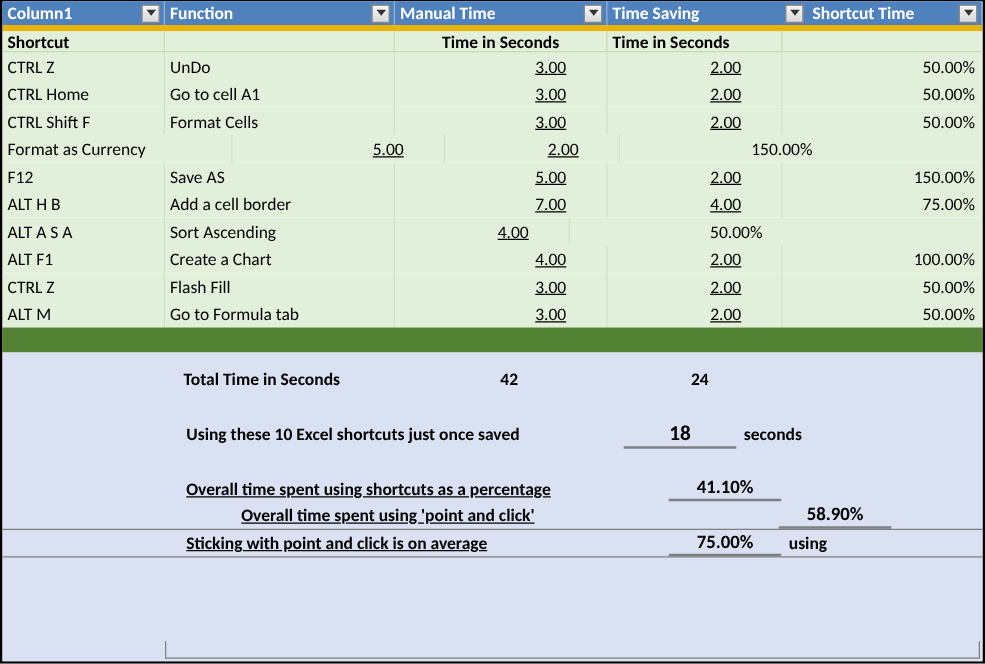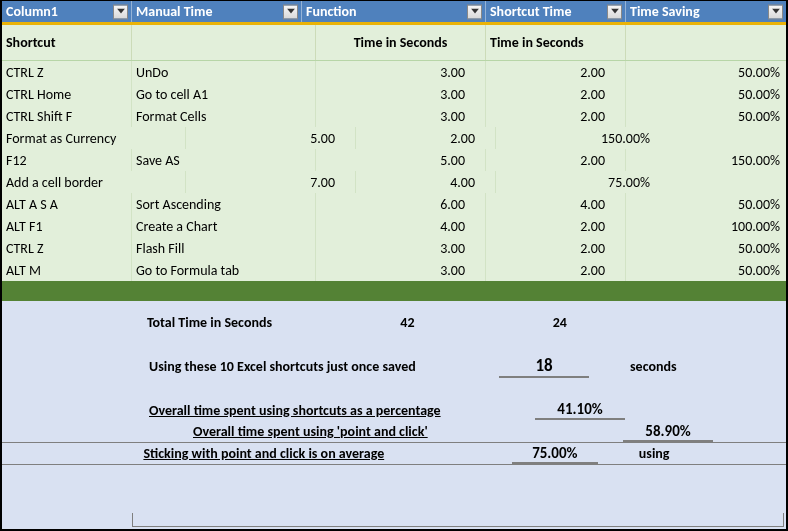--- a/index.html
+++ b/index.html
@@ -16,21 +16,21 @@
     border-top: 1px solid #000;
     display: flex;
     flex-direction: column;
   }
   .hdr-row {
     display: flex;
     background: #4f81bd;
     color: #fff;
     font-weight: bold;
     height: 24px;
-    border-bottom: 3px solid #eab308;
+    border-bottom: 5px solid #eab308;
   }
   .hdr-cell {
     display: flex;
     align-items: center;
     padding: 0 4px;
     border-right: 1px solid #95b3d7;
     position: relative;
   }
   .filter-icon {
     position: absolute;
@@ -42,42 +42,42 @@
     background: linear-gradient(#f7f7f7,#d9d9d9);
     border: 1px solid #888;
     display: flex;
     align-items: center;
     justify-content: center;
   }
   .filter-icon svg { display:block; }
   .sub-row {
     display: flex;
     background: #e2efda;
-    height: 36px;
+    height: 17px;
     border-bottom: 1px solid #b7d5a7;
   }
   .sub-cell {
     padding: 0 4px;
     display: flex;
     align-items: center;
     border-right: 1px solid #ccdbb8;
     font-weight: bold;
   }
   .data-row {
     display: flex;
     background: #e2efda;
     height: 22px;
   }
   .data-cell {
     padding: 0 4px;
     display: flex;
     align-items: center;
     border-right: 1px solid #d2e3c5;
   }
-  .num { justify-content: flex-end; padding-right: 20px; }
+  .num { justify-content: flex-end; padding-right: 32px; text-decoration: underline; }
   .pct { justify-content: flex-end; padding-right: 6px; }
   .col1 { width: 130px; }
   .col2 { width: 184px; }
   .col3 { width: 170px; }
   .col4 { width: 140px; }
   .col5 { width: 160px; }
 
   .green-band {
     height: 20px;
     background: #548235;
@@ -115,21 +115,21 @@
   .val-cell {
     width: 90px;
     display:flex;
     justify-content:center;
     align-items:center;
     font-weight:bold;
     font-size:15px;
   }
   .underline { border-bottom: 2px solid #7f7f7f; }
   .line-below { border-bottom: 1px solid #7f7f7f; gap: 44px; }
-  .unit-cell { width:160px; padding:0 6px; font-weight:bold; display:flex; align-items:center;margin-left:35px;}
+  .unit-cell { width:160px; padding:0 6px; font-weight:bold; display:flex; align-items:center;}
   .box-line {
     position:absolute;
     left:130px;
     right:2px;
     bottom:2px;
     height:14px;
     border-left:1px solid #7f7f7f;
     border-right:1px solid #7f7f7f;
     border-bottom:1px solid #7f7f7f;
   }
@@ -141,46 +141,46 @@
 
   <div class="hdr-row">
     <div class="hdr-cell col1">
       <span>Column1</span>
       <span class="filter-icon">
           <svg width="8" height="6">
             <polygon points="0,0 8,0 4,5" fill="#333"></polygon>
           </svg>
         </span>
     </div>
+    <div class="hdr-cell col2">
+      <span>Function</span>
+      <span class="filter-icon">
+          <svg width="8" height="6">
+            <polygon points="0,0 8,0 4,5" fill="#333"></polygon>
+          </svg>
+        </span>
+    </div>
     <div class="hdr-cell col3">
       <span>Manual Time</span>
       <span class="filter-icon">
           <svg width="8" height="6">
             <polygon points="0,0 8,0 4,5" fill="#333"></polygon>
           </svg>
         </span>
     </div>
-    <div class="hdr-cell col2">
-      <span>Function</span>
+    <div class="hdr-cell col5" style="border-right:none">
+      <span>Time Saving</span>
       <span class="filter-icon">
           <svg width="8" height="6">
             <polygon points="0,0 8,0 4,5" fill="#333"></polygon>
           </svg>
         </span>
     </div>
     <div class="hdr-cell col4">
       <span>Shortcut Time</span>
-      <span class="filter-icon">
-          <svg width="8" height="6">
-            <polygon points="0,0 8,0 4,5" fill="#333"></polygon>
-          </svg>
-        </span>
-    </div>
-    <div class="hdr-cell col5" style="border-right:none">
-      <span>Time Saving</span>
       <span class="filter-icon">
           <svg width="8" height="6">
             <polygon points="0,0 8,0 4,5" fill="#333"></polygon>
           </svg>
         </span>
     </div>
   </div>
 
   <div class="sub-row">
     <div class="sub-cell col1">Shortcut</div>
@@ -219,29 +219,29 @@
         <div class="data-cell col5 pct" style="border-right:none">150.00%</div>
       </div>
       <div class="data-row">
         <div class="data-cell col1">F12</div>
         <div class="data-cell col2">Save AS</div>
         <div class="data-cell col3 num">5.00</div>
         <div class="data-cell col4 num">2.00</div>
         <div class="data-cell col5 pct" style="border-right:none">150.00%</div>
       </div>
       <div class="data-row">
+        <div class="data-cell col1">ALT H B</div>
         <div class="data-cell col2">Add a cell border</div>
         <div class="data-cell col3 num">7.00</div>
         <div class="data-cell col4 num">4.00</div>
         <div class="data-cell col5 pct" style="border-right:none">75.00%</div>
       </div>
       <div class="data-row">
         <div class="data-cell col1">ALT A S A</div>
         <div class="data-cell col2">Sort Ascending</div>
-        <div class="data-cell col3 num">6.00</div>
         <div class="data-cell col4 num">4.00</div>
         <div class="data-cell col5 pct" style="border-right:none">50.00%</div>
       </div>
       <div class="data-row">
         <div class="data-cell col1">ALT F1</div>
         <div class="data-cell col2">Create a Chart</div>
         <div class="data-cell col3 num">4.00</div>
         <div class="data-cell col4 num">2.00</div>
         <div class="data-cell col5 pct" style="border-right:none">100.00%</div>
       </div>

